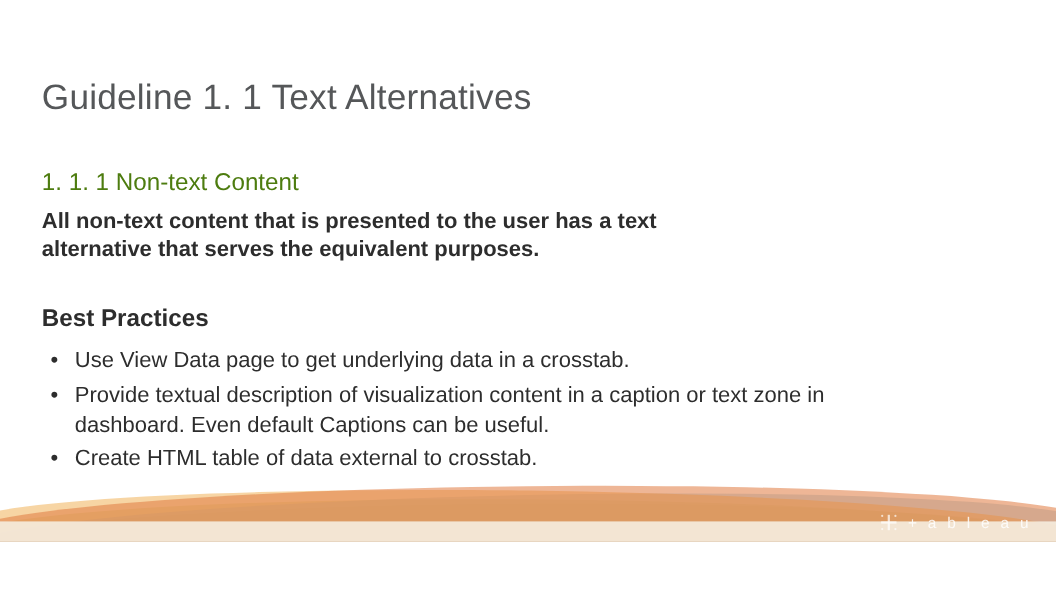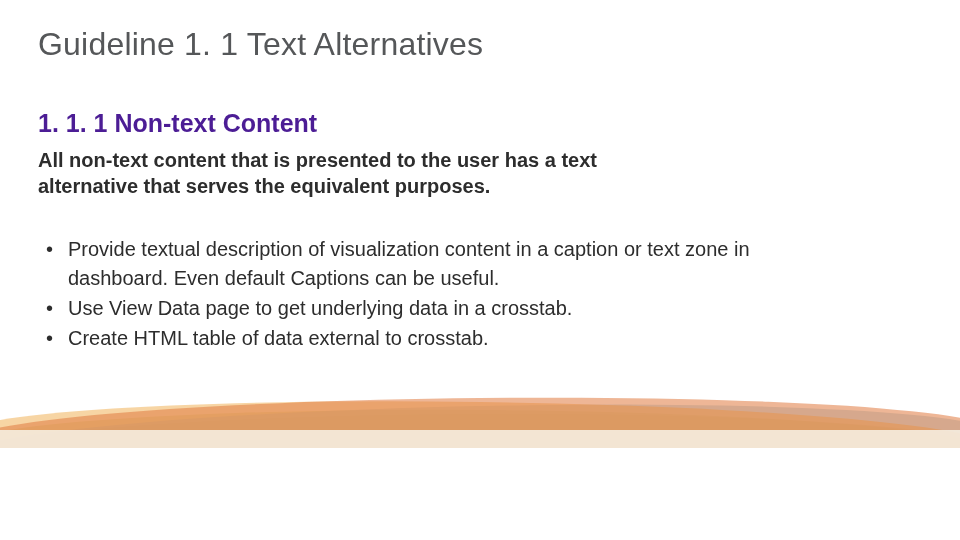--- a/index.html
+++ b/index.html
@@ -2,38 +2,39 @@
 <html><head>
 <meta charset="utf-8">
 <style>
   * { margin: 0; padding: 0; box-sizing: border-box; }
   html, body { width: 960px; height: 540px; overflow: hidden; font-family: Arial, Helvetica, sans-serif; background: #fff; }
   .slide {
     position: relative;
     width: 960px;
     height: 448px;
     background: #ffffff;
+    margin-top: 44px;
   }
   .content {
     position: absolute;
     top: 26px;
     left: 38px;
     right: 38px;
   }
   .title {
     font-size: 32px;
     font-weight: 400;
     color: #555759;
     letter-spacing: 0.2px;
     margin-bottom: 46px;
   }
   .subheading {
-    font-size: 25px;
-    font-weight: 700;
-    color: #4c1d95;
+    font-size: 22px;
+    font-weight: 400;
+    color: #4d7c0f;
     margin-bottom: 10px;
   }
   .body-text {
     font-size: 20px;
     color: #2d2d2d;
     line-height: 1.28;
     margin-bottom: 36px;
     max-width: 620px;
     font-weight: bold;
   }
@@ -148,28 +149,40 @@
 </head>
 <body>
 
 <div class="slide">
   <div class="content">
     <h1 class="title">Guideline 1. 1 Text Alternatives</h1>
 
     <h2 class="subheading">1. 1. 1 Non-text Content</h2>
     <p class="body-text">All non-text content that is presented to the user has a text alternative that serves the equivalent purposes.</p>
 
+    <h3 class="bp-heading">Best Practices</h3>
     <ul class="best">
+      <li>Use View Data page to get underlying data in a crosstab.</li>
       <li>Provide textual description of visualization content in a caption or text zone in dashboard. Even default Captions can be useful.</li>
-      <li>Use View Data page to get underlying data in a crosstab.</li>
       <li>Create HTML table of data external to crosstab.</li>
     </ul>
   </div>
 
   <div class="waves">
     <div class="wave w5"></div>
     <div class="wave w4"></div>
     <div class="wave w3"></div>
     <div class="wave w2"></div>
     <div class="wave w1"></div>
     <div class="wave solid"></div>
+    <div class="brand">
+      <span class="plus">
+        <span class="dots">
+            <i></i>
+            <i></i>
+            <i></i>
+            <i></i>
+          </span>
+      </span>
+      <span class="brand-text">+ a b l e a u</span>
+    </div>
   </div>
 </div>
 
 </body></html>

